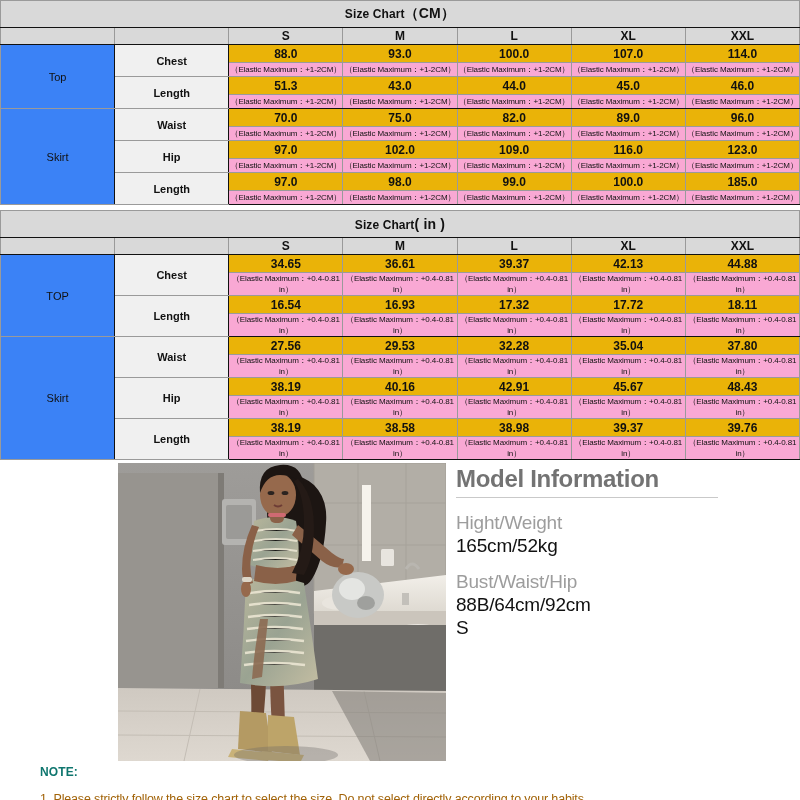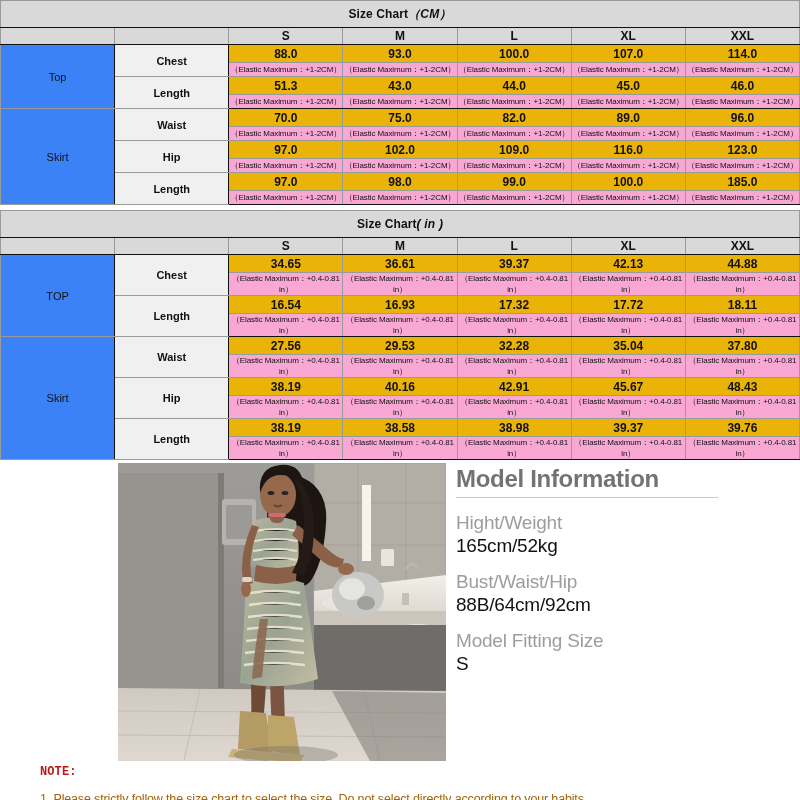--- a/index.html
+++ b/index.html
@@ -26,24 +26,23 @@
   }
   .chart-title {
     background: #d9d9d9;
     height: 27px;
     font-size: 12px;
     font-weight: bold;
     letter-spacing: .1px;
     border-bottom: 1px solid #111 !important;
   }
   .chart-title .unit {
-    font-size: 12px;
+    font-size: 14px;
     font-weight: bold;
     letter-spacing: .2px;
-    font-style: italic;
   }
   .size-head {
     background: #d9d9d9;
     height: 17px;
     font-size: 12px;
     font-weight: bold;
     border-bottom: 1px solid #111 !important;
   }
   .corner-a, .corner-b { background: #d9d9d9; }
 
@@ -120,23 +119,22 @@
   }
 
   .notes {
     position: absolute;
     left: 40px; top: 305px;
     width: 740px;
   }
   .note-head {
     font-size: 12px;
     font-weight: bold;
-    color: #b91c1c;
+    color: #0f766e;
     letter-spacing: .1px;
-    font-family: Liberation Mono, monospace;
   }
   .note-line {
     margin-top: 13px;
     font-size: 12.5px;
     color: #a16207;
     letter-spacing: -0.15px;
   }
 </style>
 </head>
 <body>
@@ -469,21 +467,20 @@
       </svg>
     </div>
 
     <div class="model-info">
       <div class="mi-title">Model Information</div>
       <div class="mi-rule"></div>
       <div class="mi-label">Hight/Weight</div>
       <div class="mi-value">165cm/52kg</div>
       <div class="mi-label">Bust/Waist/Hip</div>
       <div class="mi-value">88B/64cm/92cm</div>
-      <div class="mi-label">Model Fitting Size</div>
       <div class="mi-value">S</div>
     </div>
 
     <div class="notes">
       <div class="note-head">NOTE:</div>
       <div class="note-line">1. Please strictly follow the size chart  to select the size. Do not select directly according to your habits.</div>
       <div class="note-line">2. The size may have 2-3cm differs due to manual measurement. Please note when you measure.</div>
     </div>
 
   </div>

